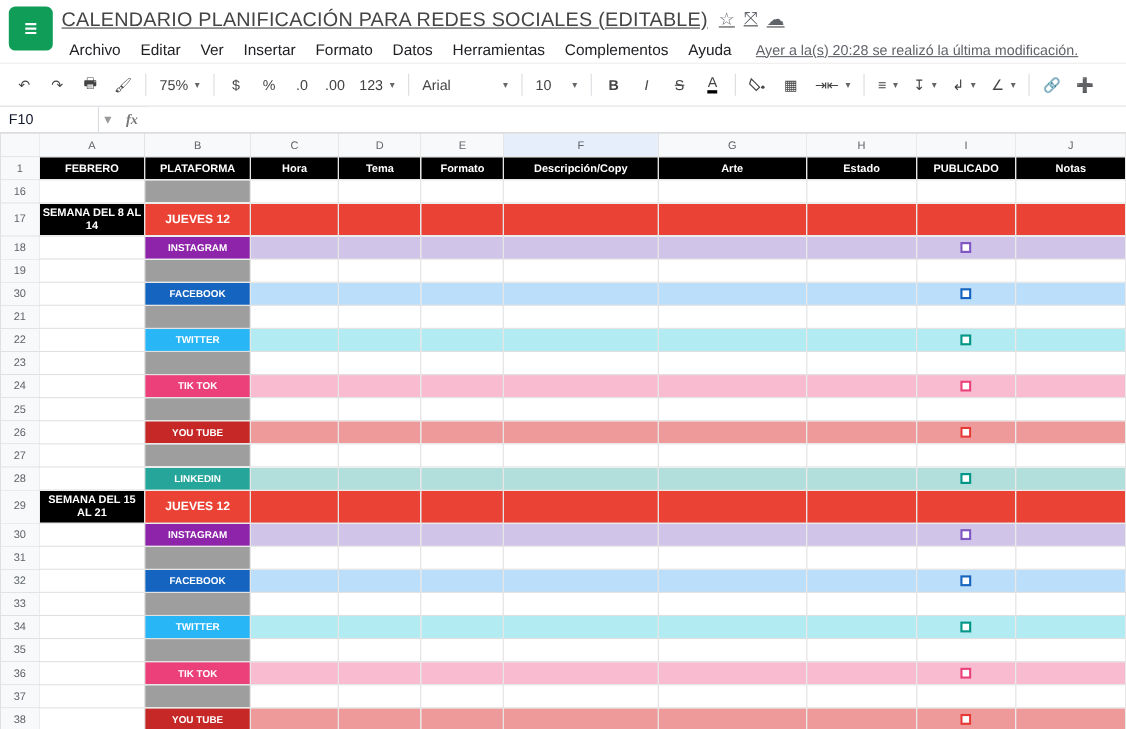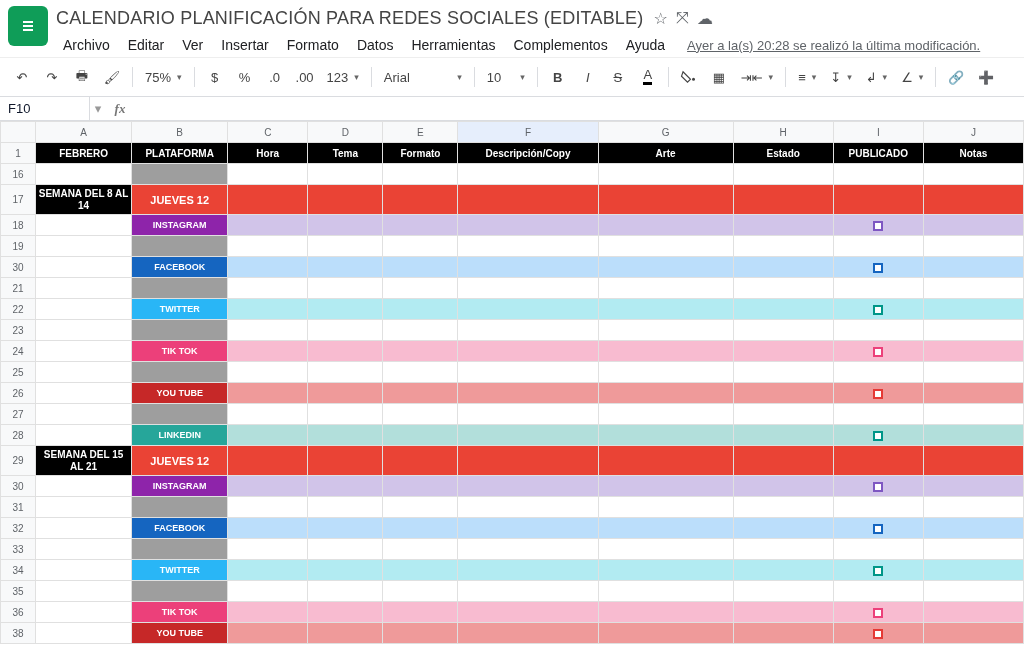--- a/index.html
+++ b/index.html
@@ -3,21 +3,21 @@
 <meta charset="utf-8">
 <style>
 * { box-sizing: border-box; margin: 0; padding: 0; }
 body { font-family: Arial, sans-serif; font-size: 13px; color: #222; background: #fff; overflow: hidden; width: 1024px; height: 663px; }
 
 
 .header { display: flex; align-items: flex-start; padding: 6px 8px 0 8px; }
 .logo { width: 40px; height: 40px; background: #0f9d58; border-radius: 6px; display: flex; align-items: center; justify-content: center; margin-right: 8px; }
 .logo svg { width: 24px; height: 24px; fill: #fff; }
 .header-text { flex: 1; }
-.doc-title { font-size: 18px; color: #444; letter-spacing: .2px; padding: 2px 0; display: flex; align-items: center; gap: 10px; }
+.doc-title { font-size: 18px; color: #444; letter-spacing: .2px; padding: 2px 0; display: flex; gap: 10px; text-decoration: underline; }
 .title-icons { display: flex; gap: 8px; color: #5f6368; }
 .title-icons span { font-size: 16px; cursor: pointer; }
 .menubar { display: flex; gap: 4px; margin-top: 2px; font-size: 14px; color: #202124; align-items: center; }
 .menubar span { padding: 4px 7px; border-radius: 4px; cursor: pointer; }
 .last-edit { color: #5f6368; text-decoration: underline; font-size: 13px; margin-left: 4px; }
 
 
 .toolbar { border-top: 1px solid #eee; border-bottom: 1px solid #dadce0; padding: 4px 8px; display: flex; align-items: center; gap: 2px; color: #444; font-size: 13px; height: 40px; }
 .tbtn { width: 28px; height: 28px; display: flex; align-items: center; justify-content: center; border-radius: 4px; cursor: pointer; color: #444; }
 .tsep { width: 1px; height: 20px; background: #dadce0; margin: 0 4px; }
@@ -466,20 +466,33 @@
           <td class="col-C" style="background: rgb(248, 187, 208);"></td>
           <td class="col-D" style="background: rgb(248, 187, 208);"></td>
           <td class="col-E" style="background: rgb(248, 187, 208);"></td>
           <td class="col-F" style="background: rgb(248, 187, 208);"></td>
           <td class="col-G" style="background: rgb(248, 187, 208);"></td>
           <td class="col-H" style="background: rgb(248, 187, 208);"></td>
           <td class="col-I center" style="background: rgb(248, 187, 208);"><span class="checkbox" style="border-color: rgb(236, 64, 122);"></span></td>
           <td class="col-J" style="background: rgb(248, 187, 208);"></td>
         </tr>
         <tr>
+          <th class="rownum">37</th>
+          <td class="col-A"></td>
+          <td class="col-B graycell"></td>
+          <td class="col-C"></td>
+          <td class="col-D"></td>
+          <td class="col-E"></td>
+          <td class="col-F"></td>
+          <td class="col-G"></td>
+          <td class="col-H"></td>
+          <td class="col-I"></td>
+          <td class="col-J"></td>
+        </tr>
+        <tr>
           <th class="rownum">38</th>
           <td class="col-A"></td>
           <td class="col-B platcell" style="background: rgb(198, 40, 40);">YOU TUBE</td>
           <td class="col-C" style="background: rgb(239, 154, 154);"></td>
           <td class="col-D" style="background: rgb(239, 154, 154);"></td>
           <td class="col-E" style="background: rgb(239, 154, 154);"></td>
           <td class="col-F" style="background: rgb(239, 154, 154);"></td>
           <td class="col-G" style="background: rgb(239, 154, 154);"></td>
           <td class="col-H" style="background: rgb(239, 154, 154);"></td>
           <td class="col-I center" style="background: rgb(239, 154, 154);"><span class="checkbox" style="border-color: rgb(229, 57, 53);"></span></td>

